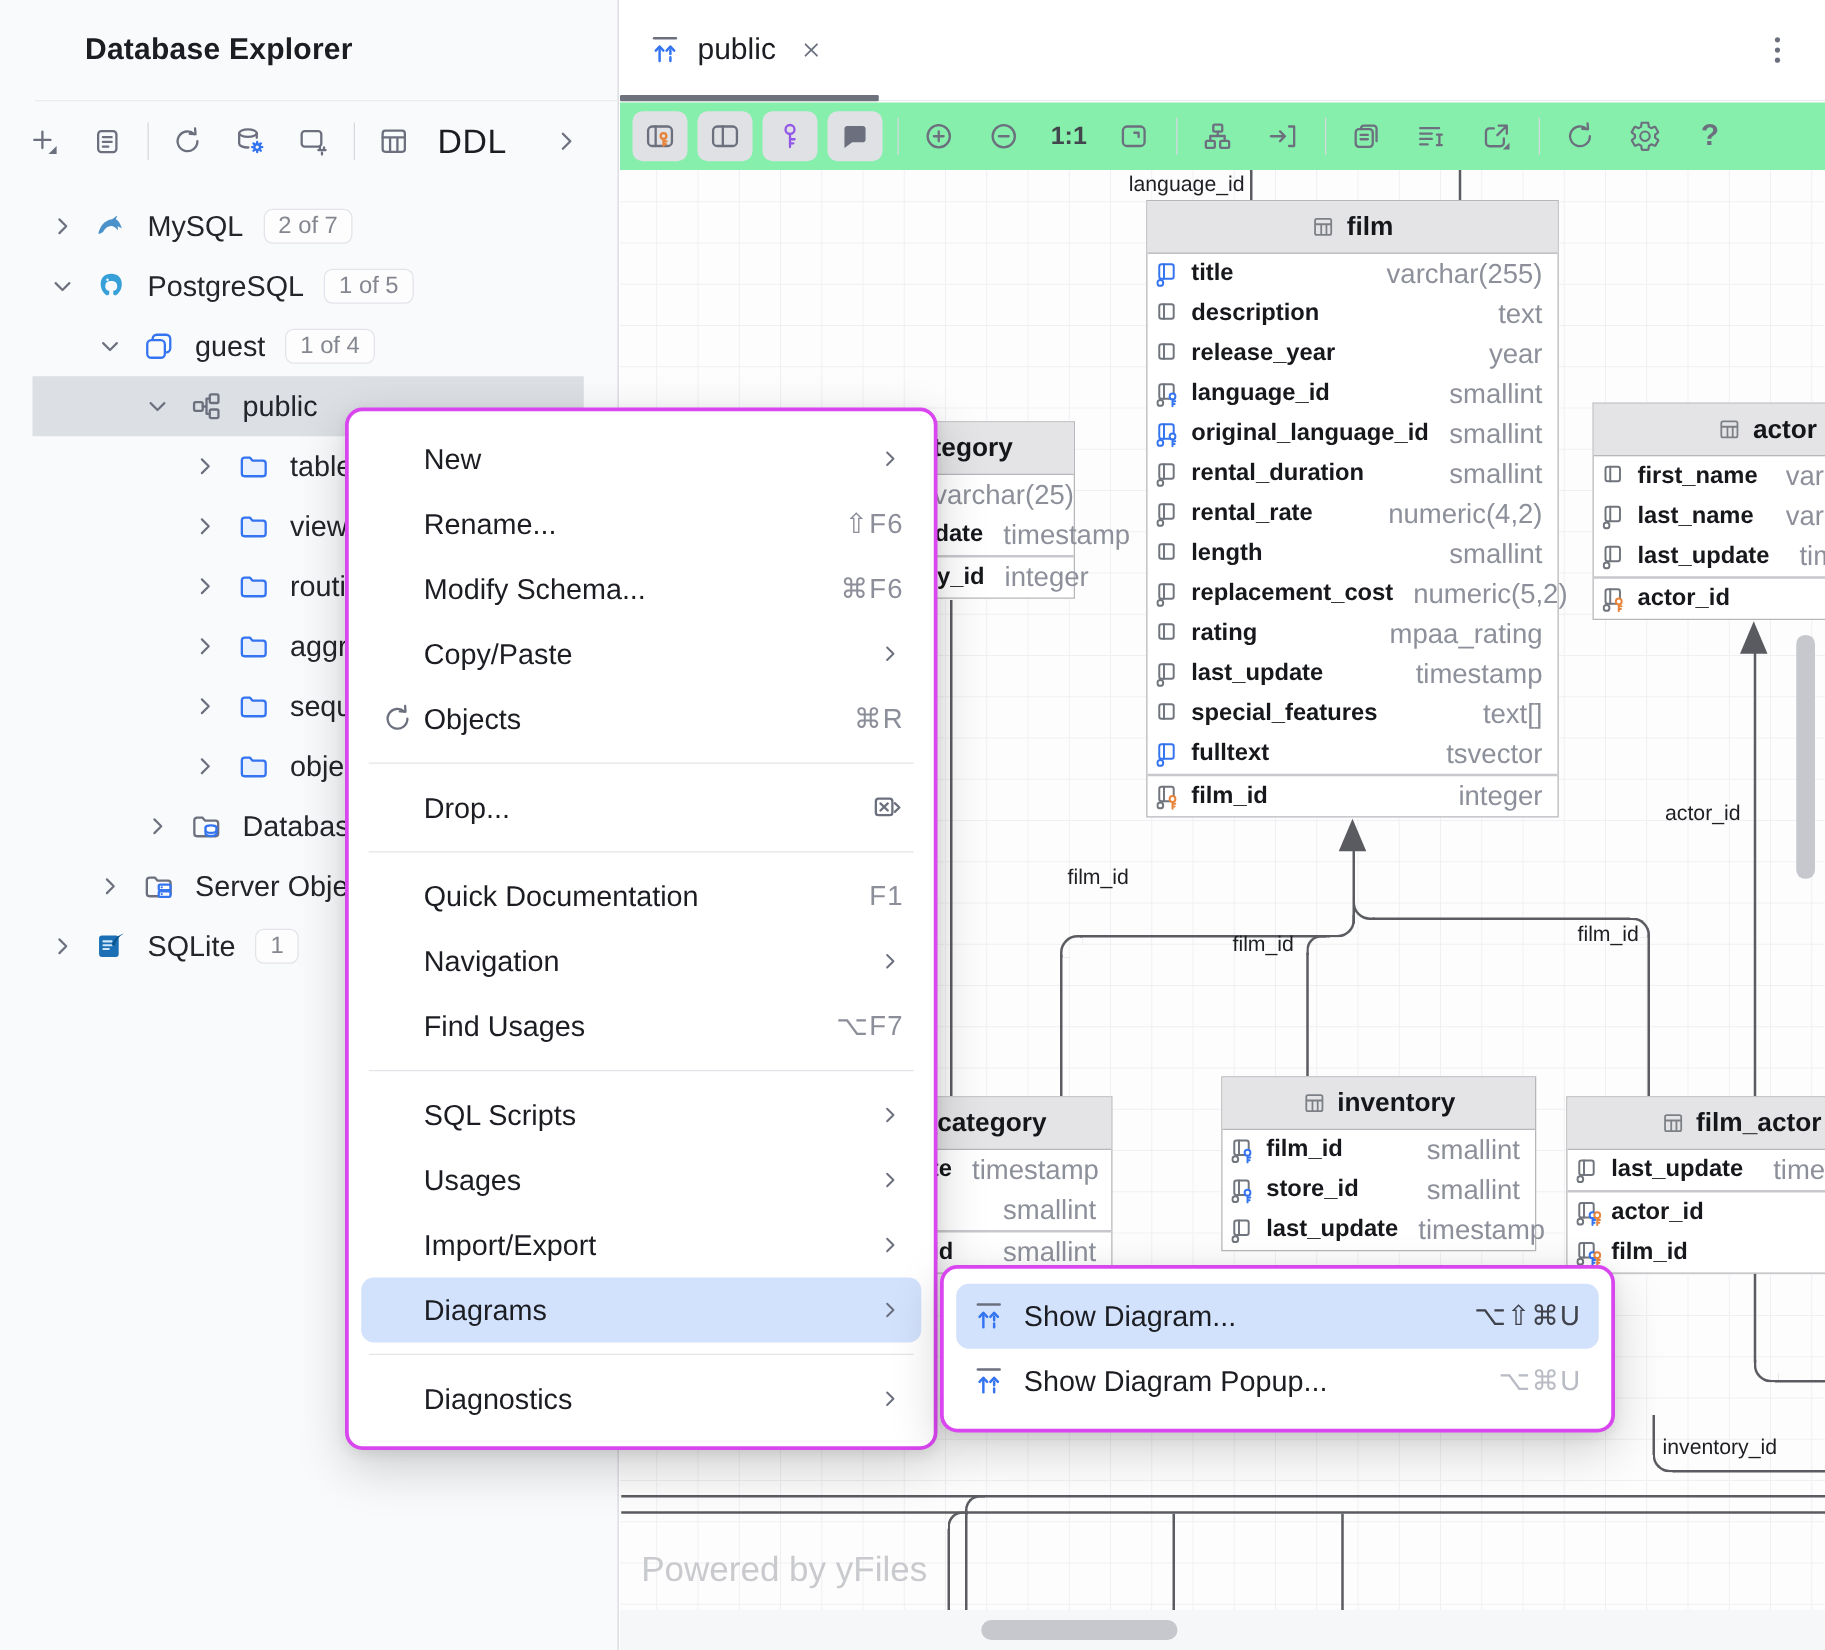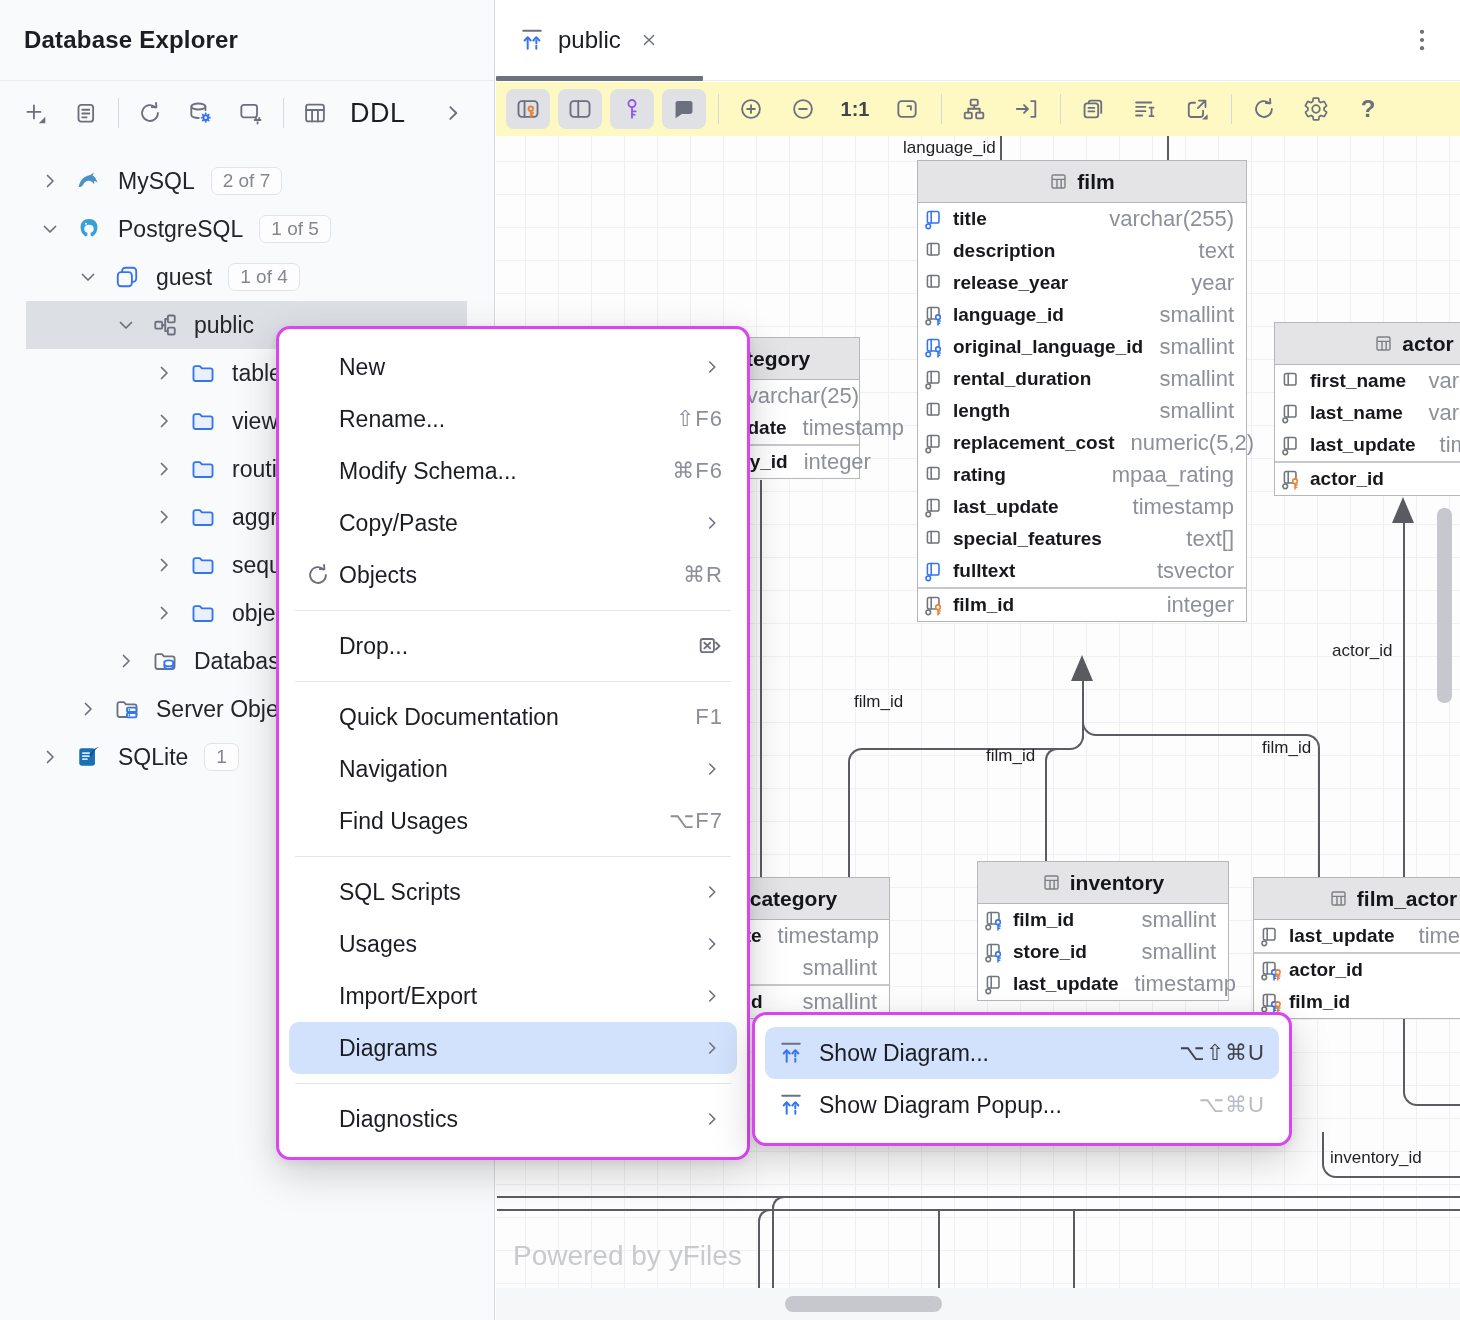--- a/index.html
+++ b/index.html
@@ -7,21 +7,21 @@
   body {
     width:1460px; height:1320px; position:relative; overflow:hidden;
     background:#ffffff; font-family:"Liberation Sans", sans-serif;
     -webkit-font-smoothing:antialiased;
   }
   svg { display:block; }
 
   
   #sidebar { position:absolute; left:0; top:0; width:495px; height:1320px;
     background:#f9fafb; border-right:1px solid #d6d8dd; }
-  .sb-header { height:81px; border-bottom:1px solid #ebecf0; display:flex; align-items:center; padding-left:24px; }
+  .sb-header { height:81px; border-bottom:1px solid #ebecf0; display:flex; align-items:center; padding-left:40px;margin-left:28px; }
   .sb-header h1 { margin:0; font-size:24px; font-weight:bold; color:#1b1d22; letter-spacing:.2px; }
   .sb-toolbar { height:64px; display:flex; align-items:center; padding:0 14px; }
   .sb-tb-btn { width:42px; height:40px; border-radius:8px; display:flex; align-items:center; justify-content:center; margin-right:8px; }
   .sb-tb-divider { width:1px; height:30px; background:#d6d8dd; margin:0 10px 0 4px; }
   .sb-tb-label { font-size:27px; color:#1b1d22; margin:0 6px; letter-spacing:.5px; }
   .sb-tb-right { margin-left:auto; margin-right:6px; }
 
   .tree { padding-top:12px; }
   .trow { position:relative; height:48px; display:flex; align-items:center; font-size:23px; color:#23252b; }
   .trow.selected::before { content:''; position:absolute; left:26px; right:27px; top:0; bottom:0; background:#dcdfe4; z-index:0; }
@@ -33,21 +33,21 @@
   
   #editor { position:absolute; left:496px; top:0; width:964px; height:1320px; background:#fff; }
   .tabbar { position:absolute; left:0; top:0; width:964px; height:81px; border-bottom:1px solid #ebecf0; background:#fff; }
   .tab { position:absolute; left:0; top:0; height:80px; display:flex; align-items:center; padding:0 24px 0 22px; }
   .tab .ticon { width:28px; height:28px; margin-right:12px; }
   .tab .tlabel { font-size:24px; color:#1b1d22; }
   .tab .tclose { width:20px; height:20px; margin-left:18px; }
   .tab-underline { position:absolute; left:0; top:76px; width:207px; height:5px; background:#6e727d; border-radius:1px; }
   .kebab { position:absolute; right:24px; top:26px; width:28px; height:28px; }
 
-  .dg-toolbar { position:absolute; left:0; top:82px; width:964px; height:54px; display:flex; align-items:center; padding-left:10px; background:#fef9c3; }
+  .dg-toolbar { position:absolute; left:0; top:82px; width:964px; height:54px; display:flex; align-items:center; padding-left:10px; background:#86efac; }
   .dg-btn { width:44px; height:40px; border-radius:8px; display:flex; align-items:center; justify-content:center; margin-right:8px; flex:none; }
   .dg-btn.toggled { background:#dfe1e5; }
   .dg-divider { width:1px; height:30px; background:#d6d8dd; margin:0 10px 0 4px; flex:none; }
   .dg-label { font-size:20px; font-weight:bold; color:#43454c; }
   .dg-help { font-size:24px; color:#6c707e; font-weight:bold; }
 
   
   .canvas { position:absolute; left:0; top:136px; width:964px; height:1152px; overflow:hidden;
     background-color:#fdfdfd;
     background-image:linear-gradient(#f0f0f2 1px, transparent 1px), linear-gradient(90deg, #f0f0f2 1px, transparent 1px);
@@ -557,20 +557,31 @@
             </svg>
           </span>
           <span class="nm">rental_duration</span>
           <span class="tp">smallint</span>
         </div>
         <div class="dt-row">
           <span>
             <svg class="cicon" width="21" height="21" viewBox="0 0 20 20" fill="none" stroke-width="1.5" stroke-linecap="round">
               <rect x="2.3" y="2.3" width="11" height="11" rx="1.7" stroke="#71757d"></rect>
               <path d="M5.9 2.3v11" stroke="#71757d"></path>
+              <circle cx="3.1" cy="16.5" r="2.2" fill="#fff" stroke="#71757d"></circle>
+            </svg>
+          </span>
+          <span class="nm">rental_rate</span>
+          <span class="tp">numeric(4,2)</span>
+        </div>
+        <div class="dt-row">
+          <span>
+            <svg class="cicon" width="21" height="21" viewBox="0 0 20 20" fill="none" stroke-width="1.5" stroke-linecap="round">
+              <rect x="2.3" y="2.3" width="11" height="11" rx="1.7" stroke="#71757d"></rect>
+              <path d="M5.9 2.3v11" stroke="#71757d"></path>
             </svg>
           </span>
           <span class="nm">length</span>
           <span class="tp">smallint</span>
         </div>
         <div class="dt-row">
           <span>
             <svg class="cicon" width="21" height="21" viewBox="0 0 20 20" fill="none" stroke-width="1.5" stroke-linecap="round">
               <rect x="2.3" y="2.3" width="11" height="11" rx="1.7" stroke="#71757d"></rect>
               <path d="M5.9 2.3v11" stroke="#71757d"></path>

